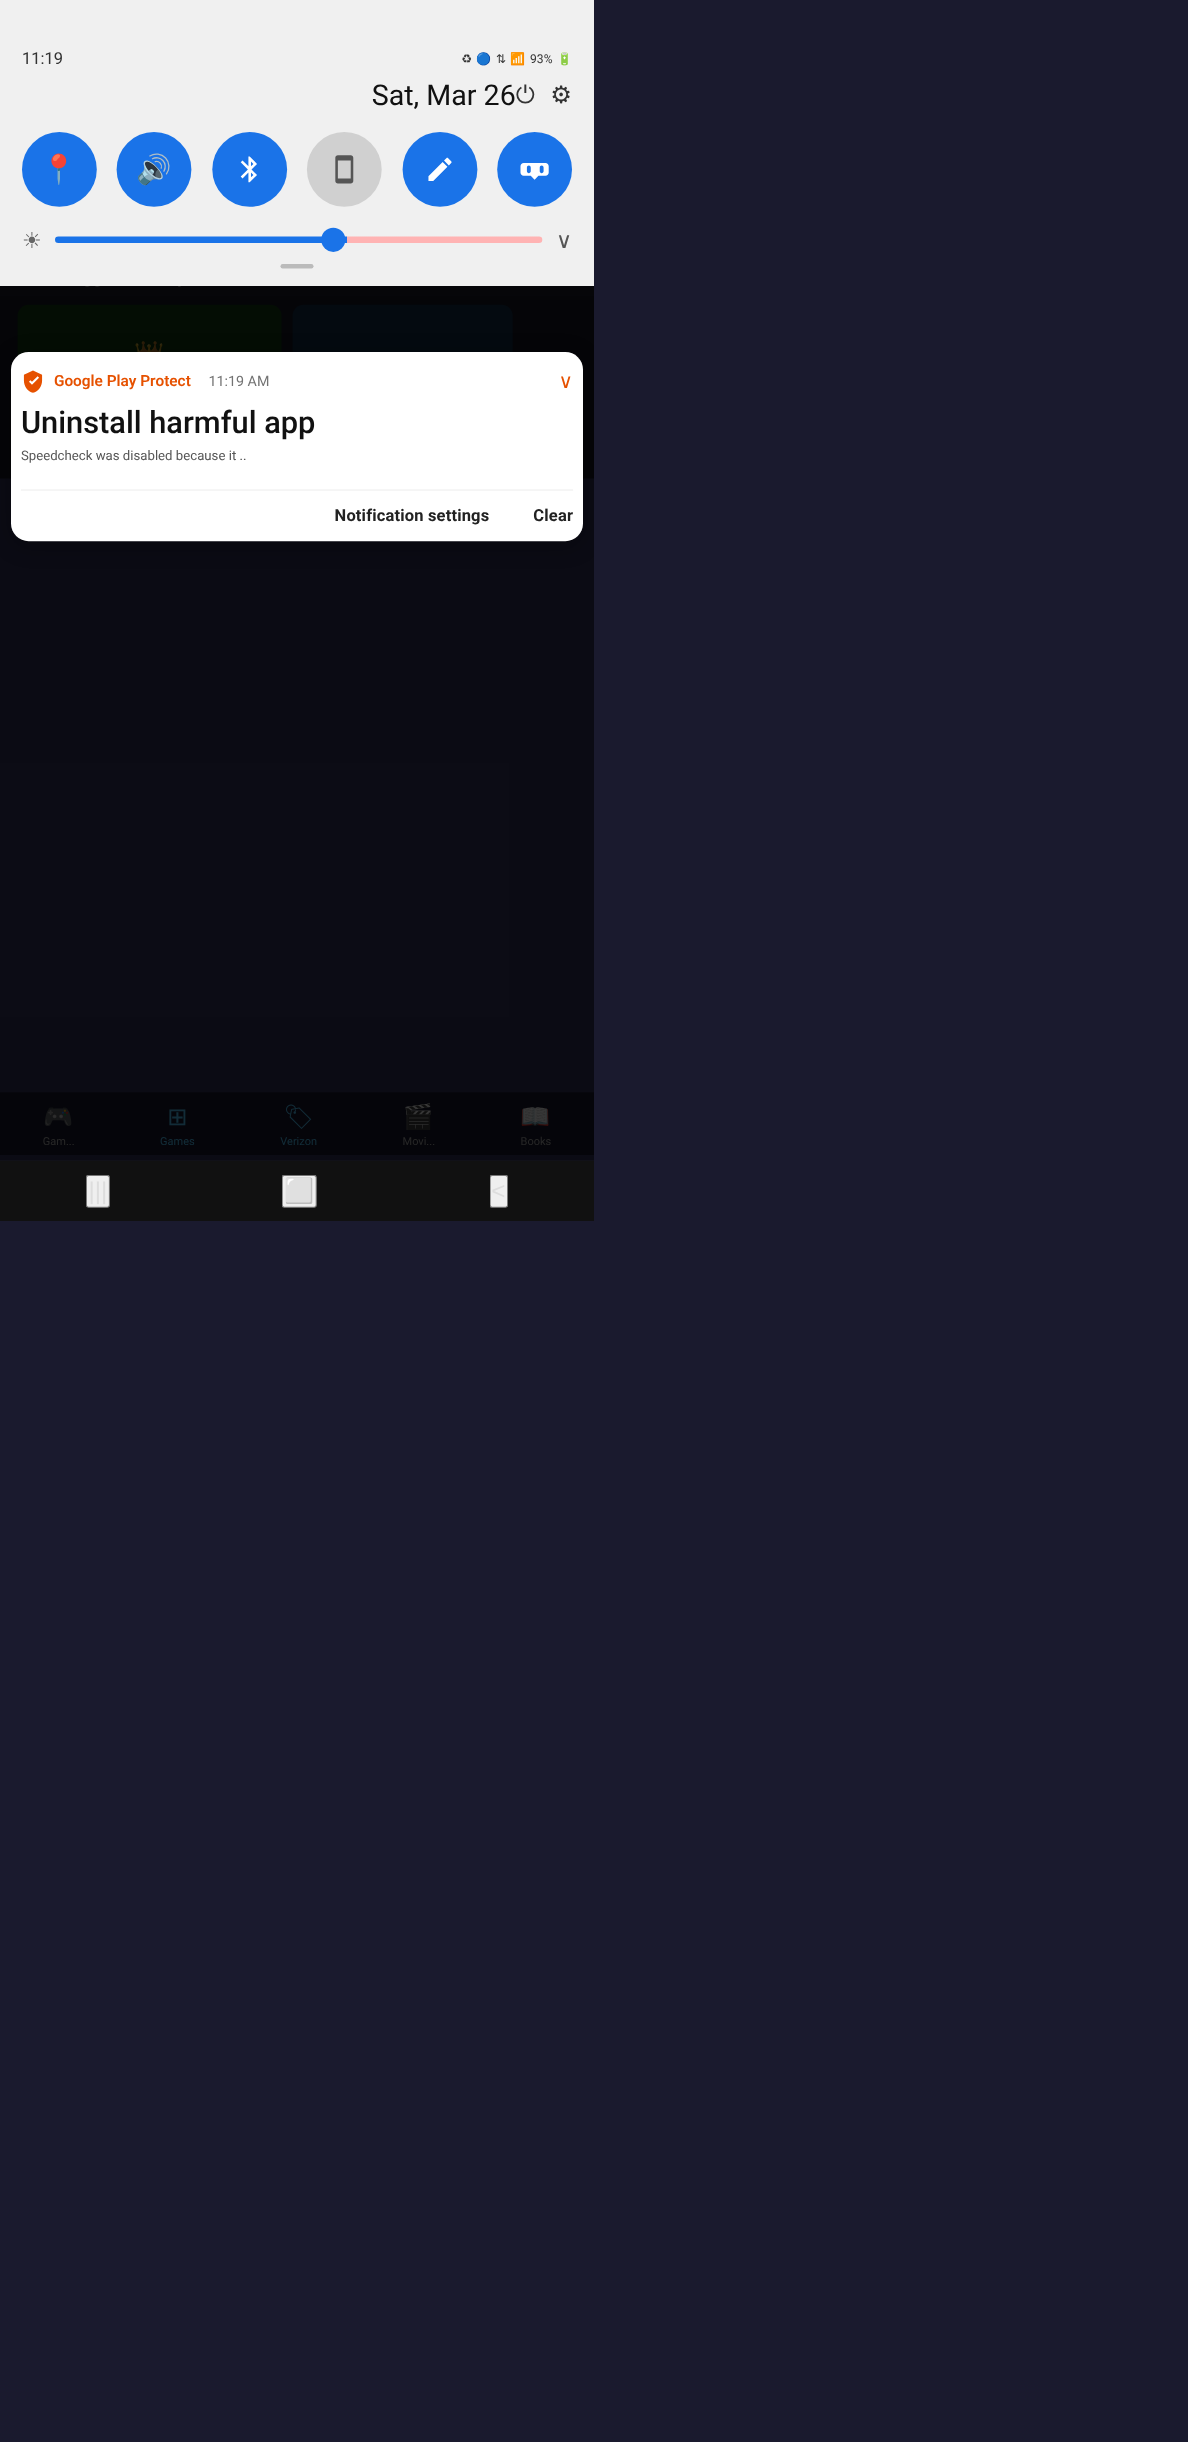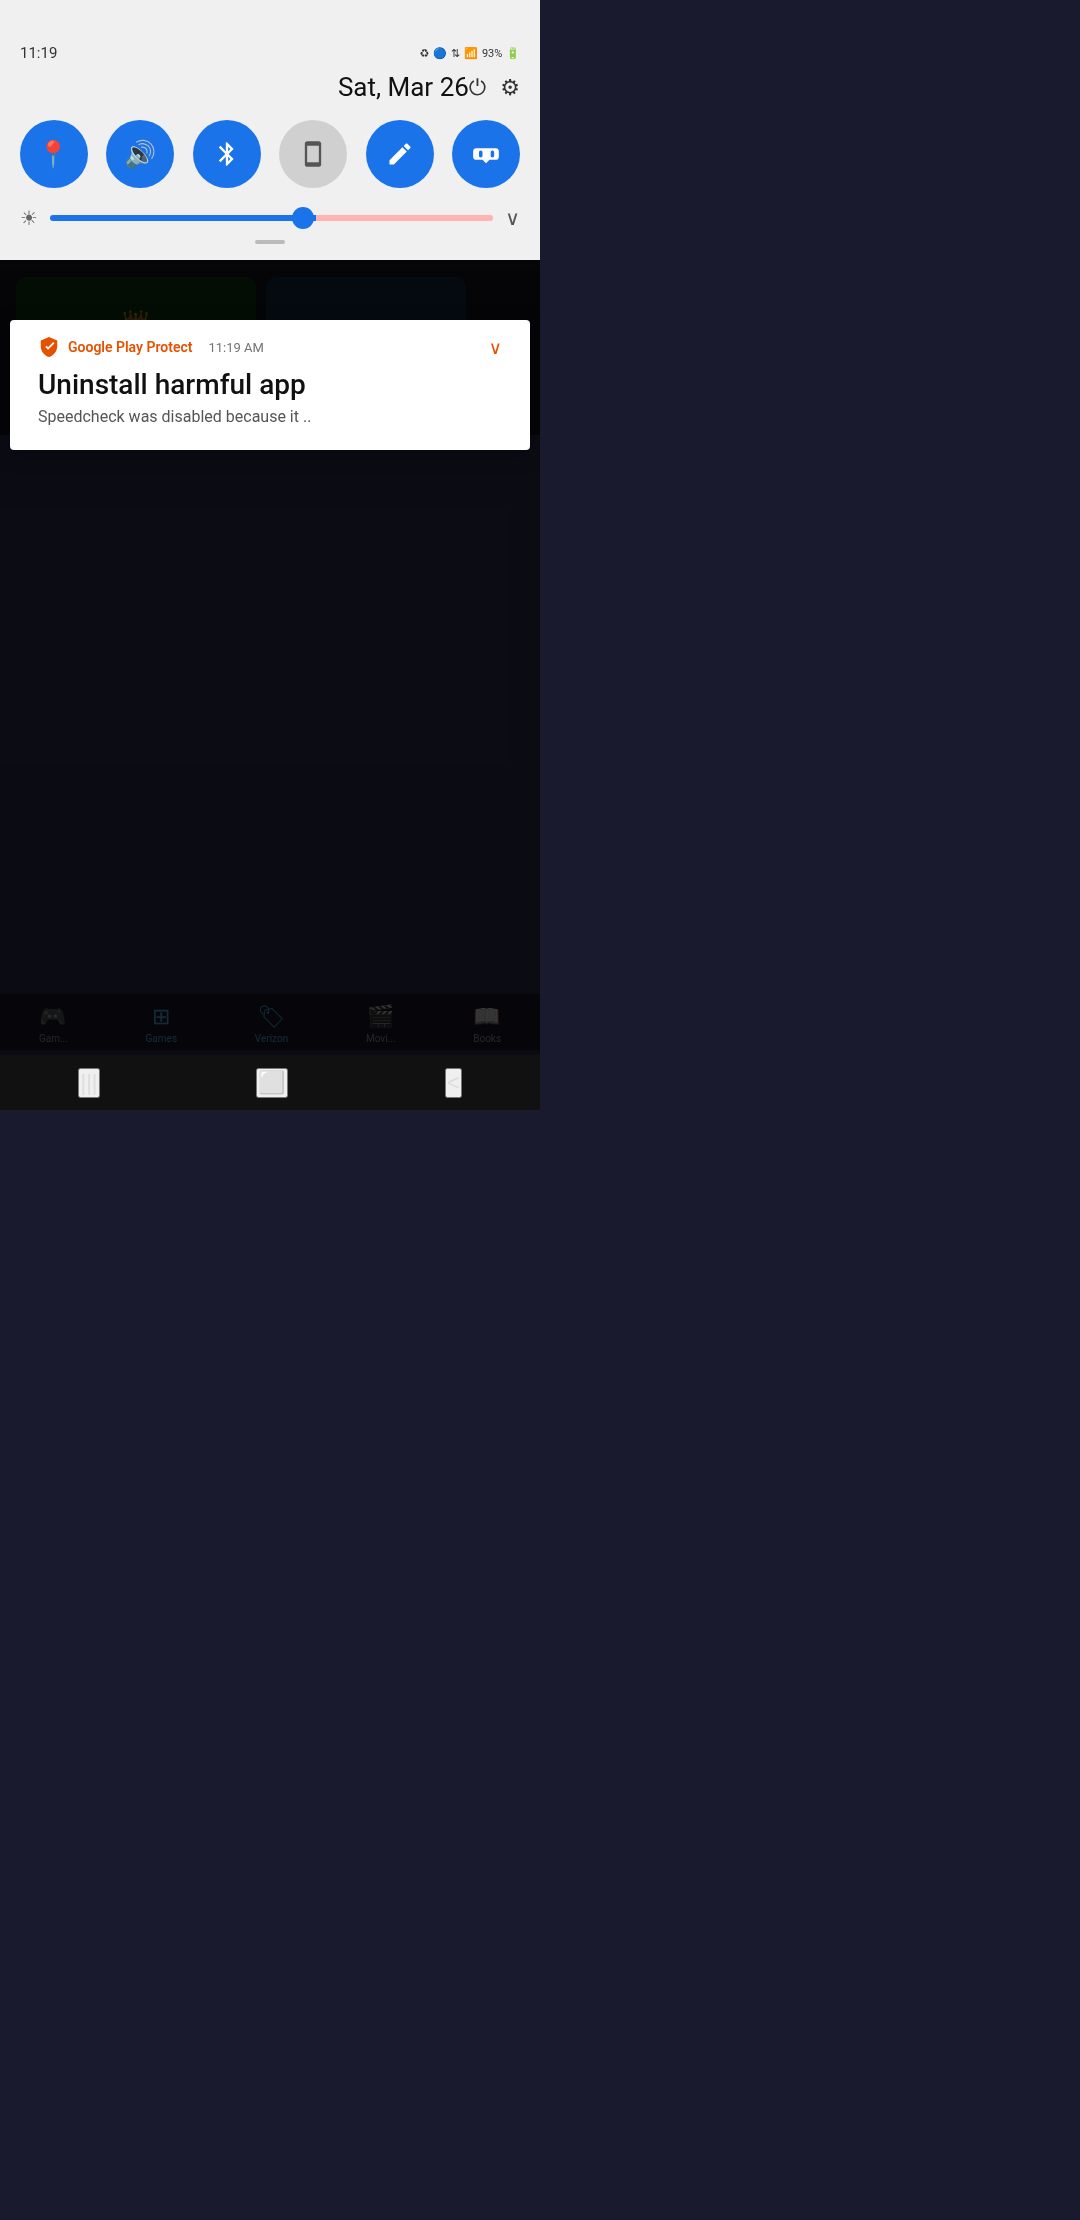--- a/index.html
+++ b/index.html
@@ -158,22 +158,22 @@
       border-radius: 2px;
     }
 
     
     .notification-card {
       position: absolute;
       top: 320px;
       left: 10px;
       right: 10px;
       background: white;
-      border-radius: 4px;
-      padding: 16px 28px 0;
+      border-radius: 16px;
+      padding: 16px 9px 0;
       z-index: 20;
       box-shadow: 0 4px 20px rgba(0,0,0,0.3);
     }
 
     .notif-header {
       display: flex;
       align-items: center;
       gap: 8px;
       margin-bottom: 10px;
     }
@@ -211,21 +211,21 @@
     }
 
     .notif-title {
       font-size: 28px;
       font-weight: 500;
       color: #111;
       margin-bottom: 6px;
     }
 
     .notif-body {
-      font-size: 16px;
+      font-size: 12px;
       color: #555;
       margin-bottom: 24px;
     }
 
     .notif-actions {
       display: flex;
       justify-content: flex-end;
       gap: 40px;
       padding: 14px 0;
       border-top: 1px solid #eee;
@@ -501,20 +501,24 @@
       <svg class="shield-icon-svg" viewBox="0 0 24 24" fill="#e65100">
         <path d="M12 1L3 5v6c0 5.55 3.84 10.74 9 12 5.16-1.26 9-6.45 9-12V5l-9-4zm-1 14l-3-3 1.41-1.41L11 12.17l5.59-5.58L18 8l-7 7z"></path>
       </svg>
     </div>
     <span class="notif-app-name">Google Play Protect</span>
     <span class="notif-time">11:19 AM</span>
     <span class="notif-expand-btn">∨</span>
   </div>
   <div class="notif-title">Uninstall harmful app</div>
   <div class="notif-body">Speedcheck was disabled because it ..</div>
+  <div class="notif-actions">
+    <span class="notif-action-btn">Notification settings</span>
+    <span class="notif-action-btn">Clear</span>
+  </div>
 </div>
 
 <div class="bg-bottom-nav">
   <div class="bg-nav-items">
     <div class="bg-nav-item">
       <span class="bg-nav-icon">🎮</span>
       <span class="bg-nav-label">Gam...</span>
     </div>
     <div class="bg-nav-item active">
       <span class="bg-nav-icon">⊞</span>

